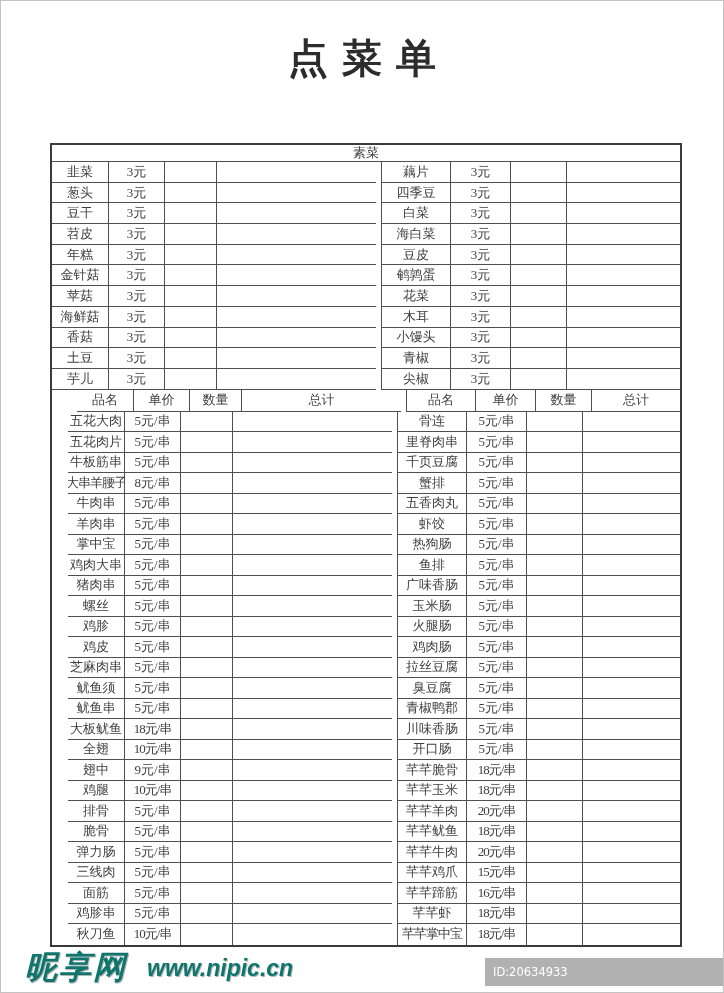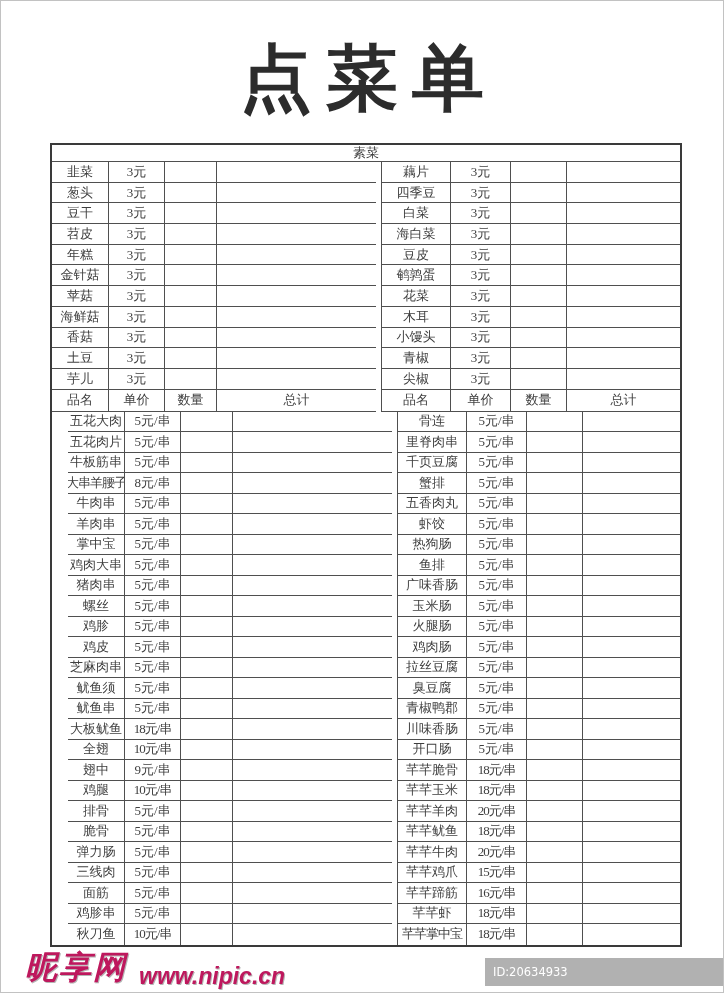--- a/index.html
+++ b/index.html
@@ -1,42 +1,42 @@
 <!DOCTYPE html>
 <html><head>
 <meta charset="utf-8">
 <style>
   html,body{margin:0;padding:0;background:#fff;}
   body{width:724px;height:993px;position:relative;overflow:hidden;
        font-family:"Liberation Serif","DejaVu Serif",serif;color:#3e3e3e;}
   .page{position:absolute;inset:0;border:1px solid #c2c2c2;box-sizing:border-box;background:#fff;}
   .title{position:absolute;top:30px;left:0;width:100%;text-align:center;margin:0;
          font-family:"Liberation Sans","DejaVu Sans",sans-serif;font-weight:900;
-         font-size:72px;color:#2c2c2c;letter-spacing:14px;text-indent:14px;}
+         font-size:40px;color:#2c2c2c;letter-spacing:14px;text-indent:14px;}
   #menu-table{position:absolute;left:49px;top:142px;width:632px;box-sizing:border-box;
               border:2px solid #3a3a3a;background:#fff;}
   .row{display:grid;grid-template-columns:57px 56px 52px 159px 6px 69px 60px 56px 1fr;}
   .row.merged{grid-template-columns:1fr;}
   .c{display:flex;align-items:center;justify-content:center;box-sizing:border-box;
      border-right:1px solid #4f4f4f;border-bottom:1px solid #4f4f4f;
      font-size:13px;white-space:nowrap;overflow:hidden;color:#3e3e3e;}
   .c.total,.c:last-child{border-right:none;}
   .c.gap{border-bottom:none;}
   .row:last-child .c{border-bottom:none;}
   .c.sec{border-right:none;font-size:13px;}
   .c.hdr{font-size:13px;}
   .c.tight{font-size:13px;letter-spacing:-1px;}
   .h-sec{height:17px;}
   .h-veg{height:20.7px;}
   .h-bbqsec{height:21px;}
-  .h-cols{height:22px;}
+  .h-cols{height:22px;padding-left:25px;}
   .h-bbq{height:20.5px;padding-left:16px;}
-  .wm-left{position:absolute;left:24px;bottom:2px;display:flex;align-items:flex-end;gap:12px;
+  .wm-left{position:absolute;left:24px;bottom:2px;display:flex;align-items:center;gap:20px;
            font-family:"Liberation Sans","DejaVu Sans",sans-serif;
-           color:#be185d;text-shadow:1px 1px 0 #b5b5b5;}
+           color:#0f766e;text-shadow:1px 1px 0 #b5b5b5;}
   .wm-logo{font-size:32px;font-weight:900;letter-spacing:2px;font-style:italic;}
   .wm-url{font-size:23px;font-weight:700;font-style:italic;}
   .wm-id{position:absolute;right:0;bottom:6px;width:238px;height:28px;line-height:28px;
          box-sizing:border-box;padding-left:8px;background:rgba(158,158,158,0.8);
          color:#fff;font-family:"DejaVu Sans","Liberation Sans",sans-serif;font-size:11.5px;}
 </style>
 </head>
 <body>
 
 <div class="page">

